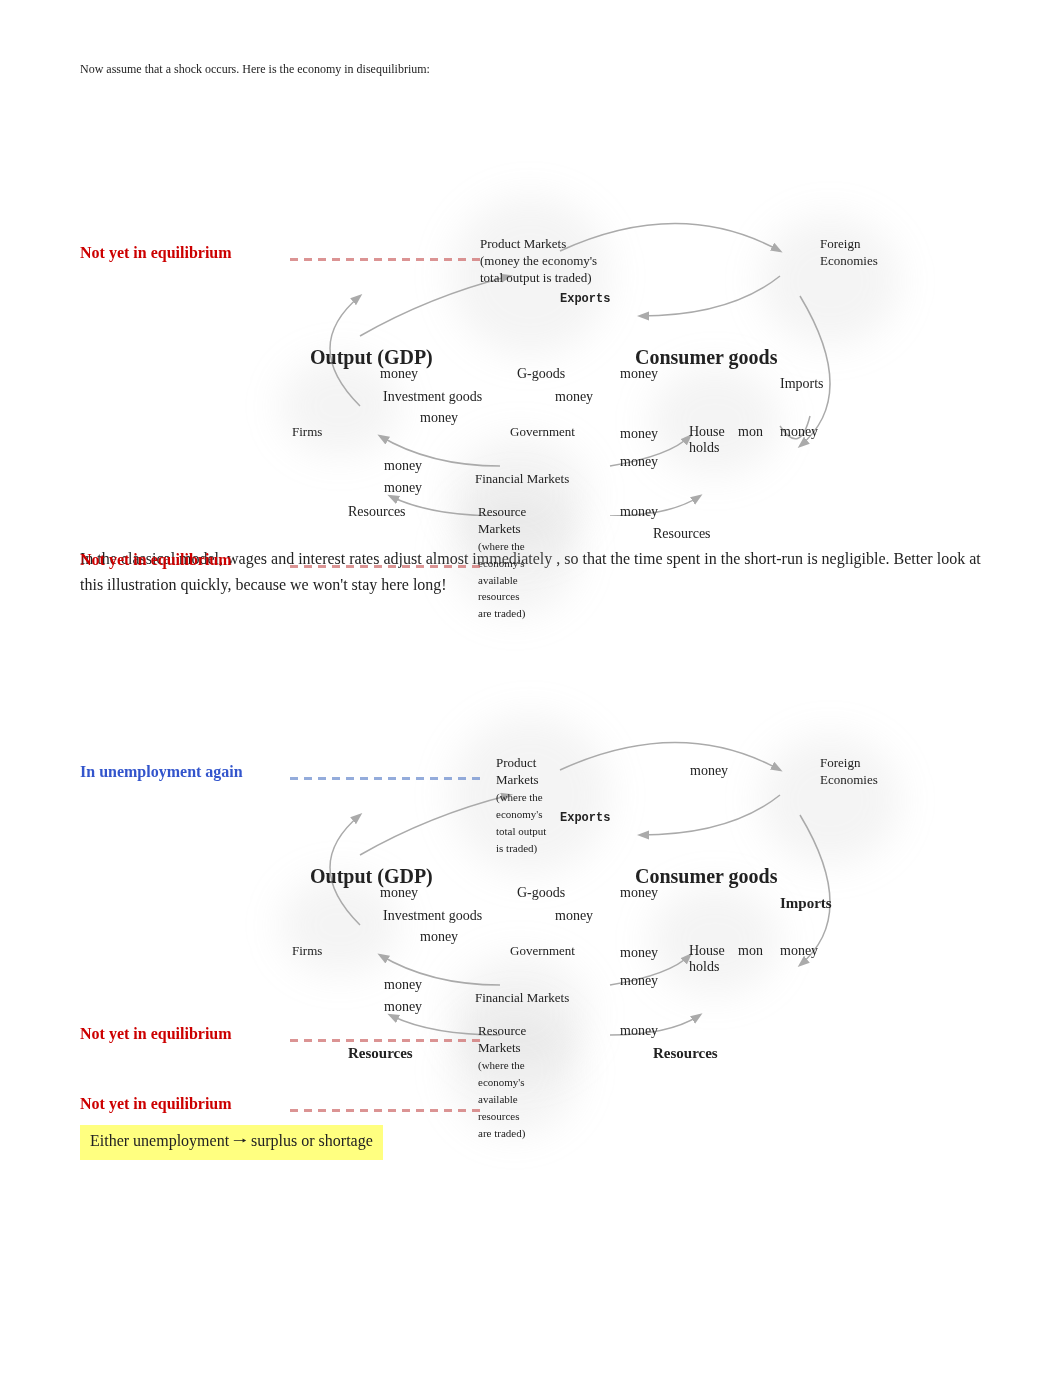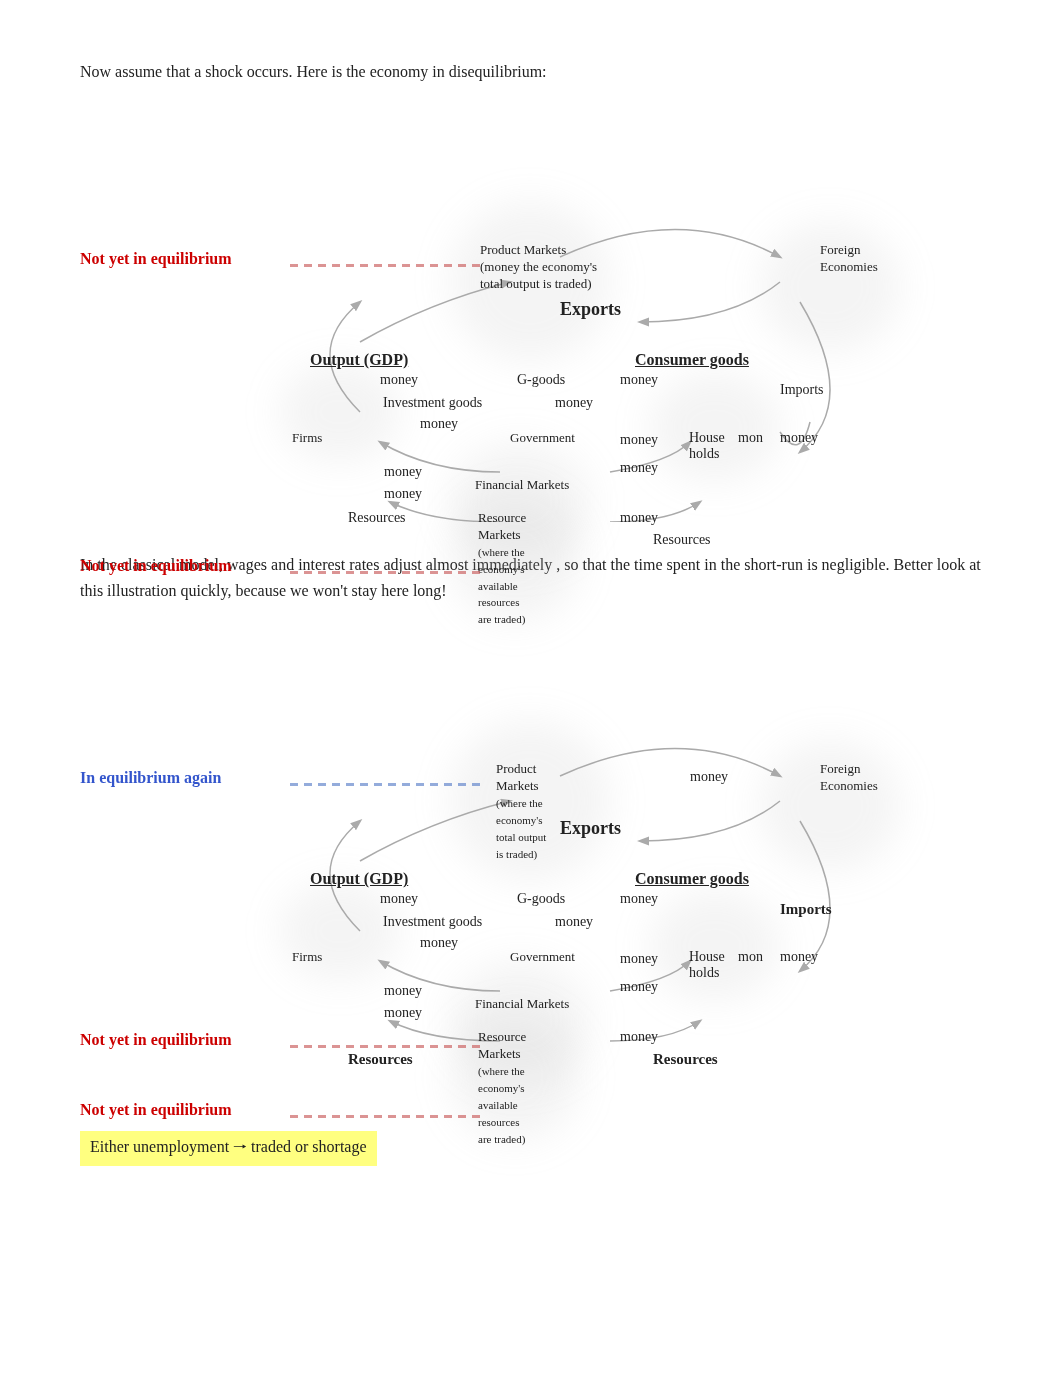--- a/index.html
+++ b/index.html
@@ -7,21 +7,21 @@
       background: #fff;
       font-family: Georgia, 'Times New Roman', serif;
       font-size: 15px;
       color: #222;
       width: 1062px;
       min-height: 1376px;
       padding: 60px 80px;
     }
 
     .intro-text {
-      font-size: 16px;
+      font-size: 12px;
       margin-bottom: 18px;
       line-height: 1.5;
     }
 
     .diagram-container {
       position: relative;
       width: 860px;
       height: 420px;
       margin-bottom: 30px;
       overflow: visible;
@@ -59,27 +59,27 @@
 
     .node-label {
       position: absolute;
       font-size: 13px;
       text-align: left;
       line-height: 1.3;
     }
 
     .node-label.bold {
       font-weight: bold;
-      font-size: 18px;
+      font-size: 12px;
+      font-family: Liberation Mono, monospace;
     }
 
     .node-label.large {
-      font-size: 16px;
+      font-size: 20px;
       font-weight: bold;
-      text-decoration: underline;
     }
 
     .money-label {
       position: absolute;
       font-size: 14px;
       color: #222;
     }
 
     .between-text {
       font-size: 16px;
@@ -238,21 +238,21 @@
       <path d="M 530 370 Q 590 360 610 340" stroke="#aaa" stroke-width="1.5" fill="none" marker-end="url(#arr2)"></path>
       <path d="M 420 420 Q 350 420 310 400" stroke="#aaa" stroke-width="1.5" fill="none" marker-end="url(#arr2)"></path>
       <path d="M 530 420 Q 590 420 620 400" stroke="#aaa" stroke-width="1.5" fill="none" marker-end="url(#arr2)"></path>
       <defs>
         <marker id="arr2" markerWidth="8" markerHeight="8" refX="6" refY="3" orient="auto">
           <path d="M0,0 L0,6 L8,3 z" fill="#aaa"></path>
         </marker>
       </defs>
     </svg>
 
-    <div class="equilibrium-label in-eq" style="left:0px;top:148px;">In equilibrium again</div>
+    <div class="equilibrium-label in-eq" style="left:0px;top:148px;">In unemployment again</div>
     <div class="eq-line-blue" style="left:210px;top:162px;width:190px;"></div>
 
     <div class="node-label" style="left:416px;top:140px;width:120px;">Product<br>Markets<br><span style="font-size:11px">(where the<br>economy's<br>total output<br>is traded)</span></div>
 
     <div class="node-label" style="right:30px;top:140px;width:90px;">Foreign<br>Economies</div>
 
     <div class="money-label" style="left:610px;top:148px;">money</div>
 
     <div class="node-label bold" style="left:480px;top:196px;">Exports</div>
 
@@ -297,17 +297,17 @@
     <div class="money-label" style="left:573px;top:430px;font-size:15px;font-weight:bold">Resources</div>
 
     <div class="equilibrium-label not-eq" style="left:0px;top:480px;">Not yet in equilibrium</div>
     <div class="eq-line" style="left:210px;top:494px;width:190px;"></div>
 
   </div>
 </div>
 
 
 <div class="highlight-box">
-  <span>Either unemployment   🠒   traded or shortage</span>
+  <span>Either unemployment   🠒   surplus or shortage</span>
 </div>
 
 
 
 
 </body></html>

